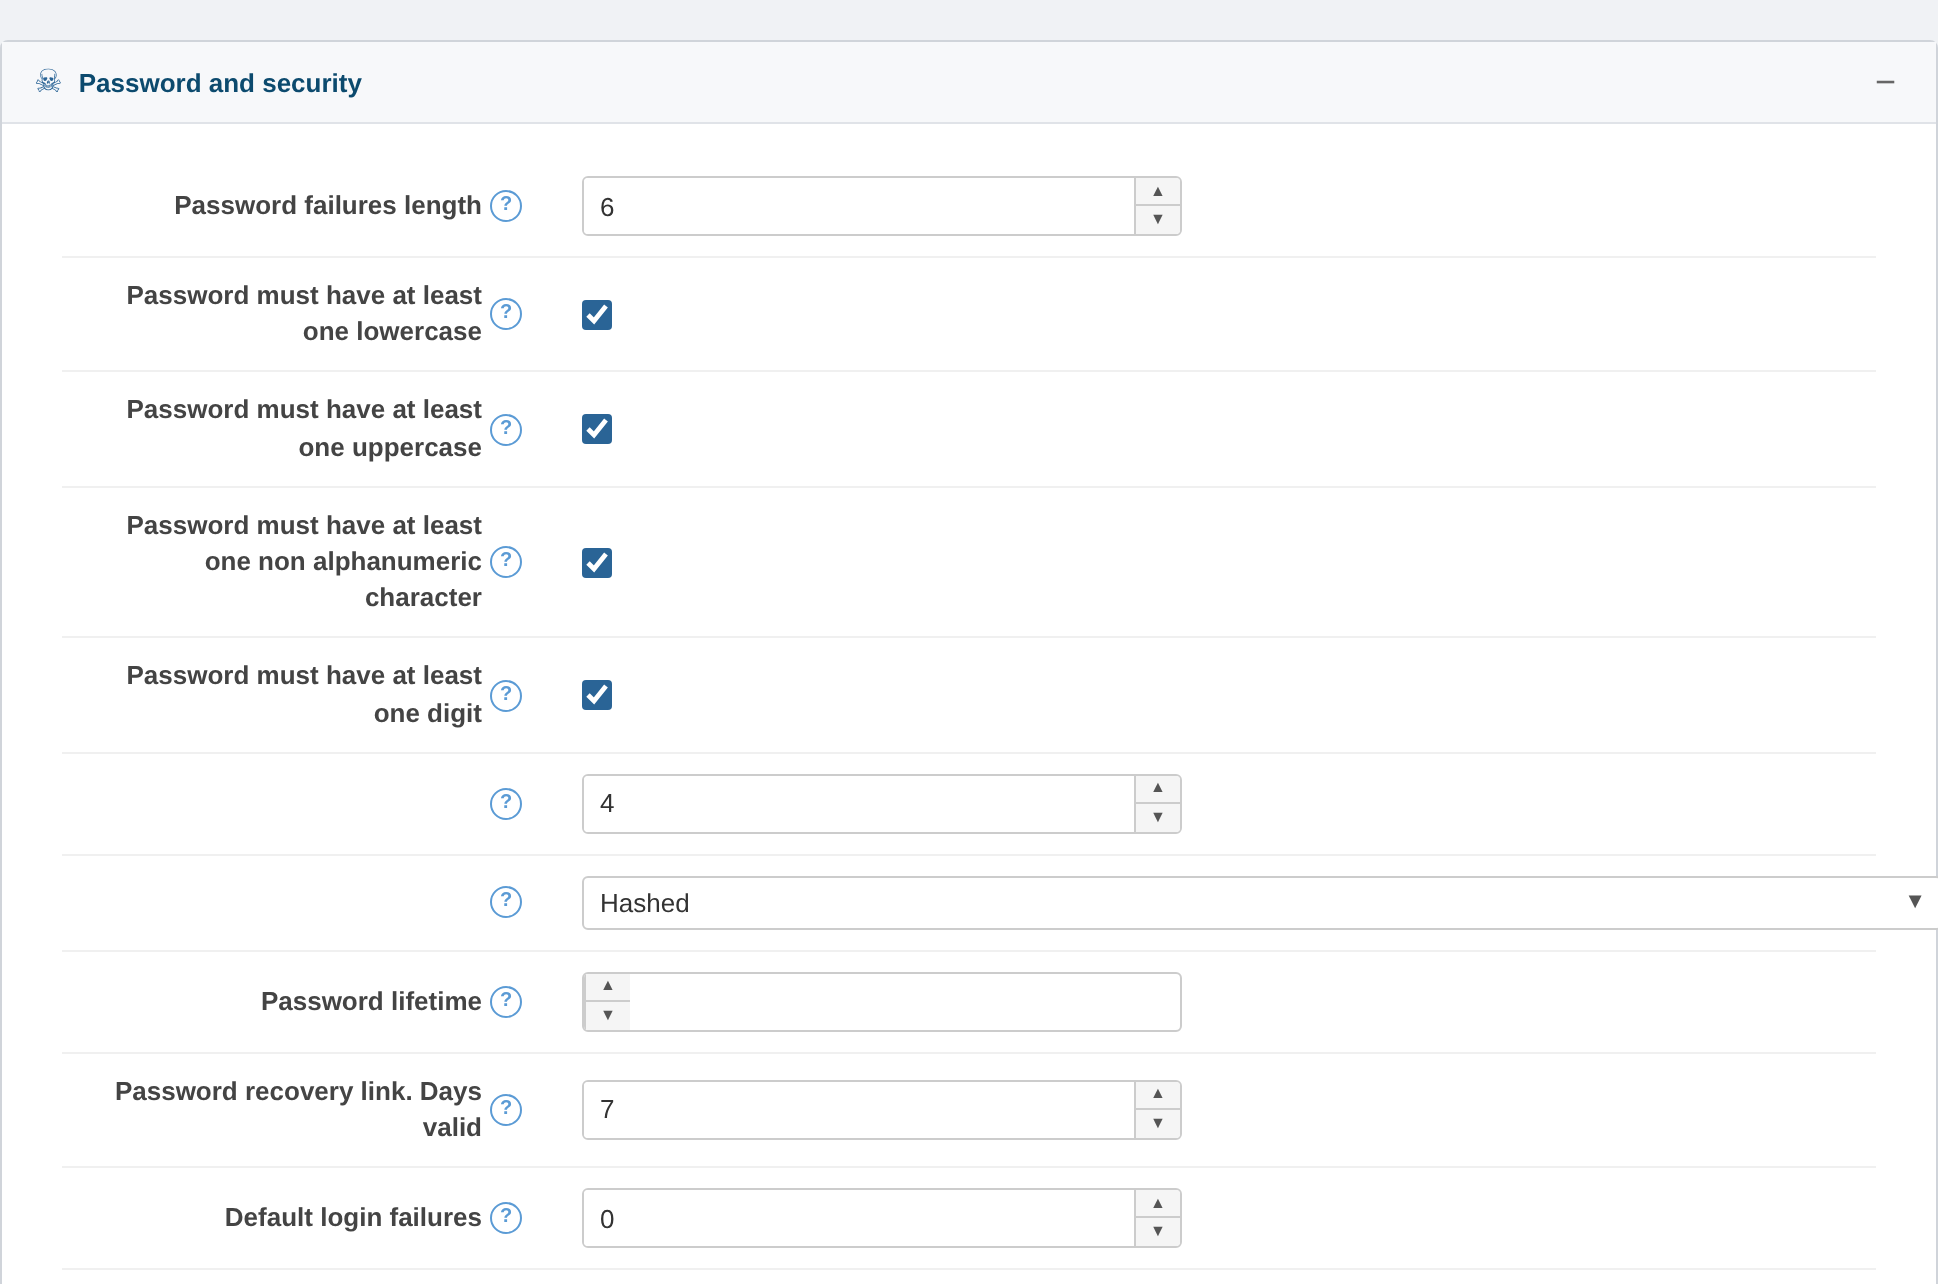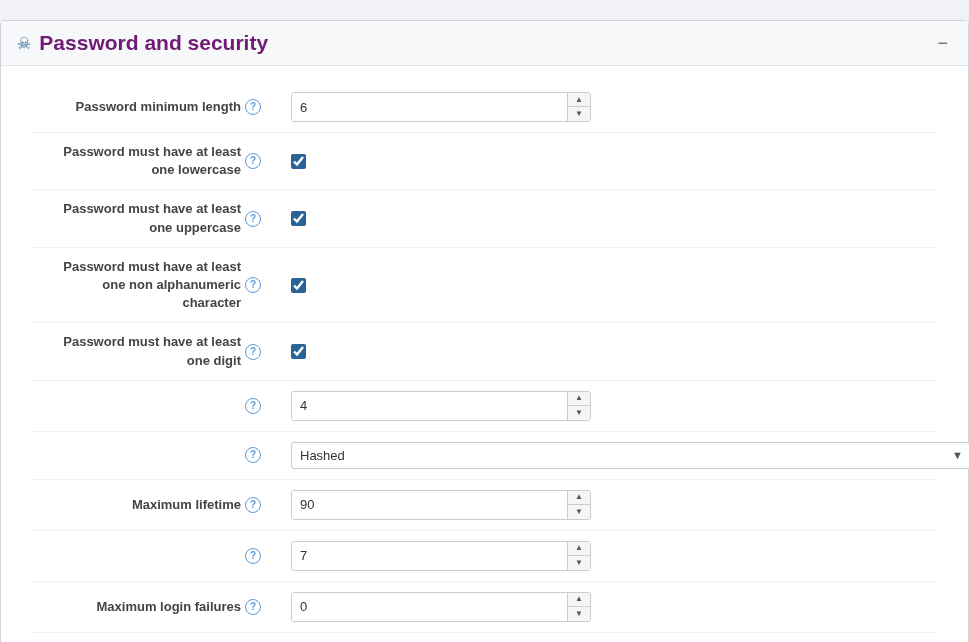--- a/index.html
+++ b/index.html
@@ -30,23 +30,23 @@
     .panel-title-group {
       display: flex;
       align-items: center;
       gap: 8px;
     }
     .shield-icon {
       color: #2a6496;
       font-size: 16px;
     }
     .panel-title {
-      font-size: 21px;
+      font-size: 13px;
       font-weight: 600;
-      color: #701a75;
+      color: #0c4a6e;
     }
     .minimize-btn {
       background: none;
       border: none;
       cursor: pointer;
       color: #666;
       font-size: 18px;
       line-height: 1;
       padding: 0 4px;
     }
@@ -181,21 +181,21 @@
       <span class="panel-title">Password and security</span>
     </div>
     <button class="minimize-btn">−</button>
   </div>
 
   <div class="panel-body">
 
     <div class="form-row">
       <div class="form-label">
         <span class="label-help-row">
-          <span>Password minimum length</span>
+          <span>Password failures length</span>
           <span class="help-icon">?</span>
         </span>
       </div>
       <div class="form-control-wrap">
         <div class="spinner-input-wrap">
           <input type="text" class="spinner-input" value="6" style="">
           <div class="spinner-buttons">
             <button class="spinner-btn">▲</button>
             <button class="spinner-btn">▼</button>
           </div>
@@ -282,56 +282,56 @@
             <option value="Encrypted">Encrypted</option>
           </select>
           <span class="select-arrow">▼</span>
         </div>
       </div>
     </div>
 
     <div class="form-row">
       <div class="form-label">
         <span class="label-help-row">
-          <span>Maximum lifetime</span>
-          <span class="help-icon">?</span>
-        </span>
-      </div>
-      <div class="form-control-wrap">
-        <div class="spinner-input-wrap">
-          <input type="text" class="spinner-input" value="90" style="">
-          <div class="spinner-buttons">
-            <button class="spinner-btn">▲</button>
-            <button class="spinner-btn">▼</button>
-          </div>
-        </div>
-      </div>
-    </div>
-
-    <div class="form-row">
-      <div class="form-label">
-        <span class="label-help-row">
+          <span>Password lifetime</span>
+          <span class="help-icon">?</span>
+        </span>
+      </div>
+      <div class="form-control-wrap">
+        <div class="spinner-input-wrap">
+          <div class="spinner-buttons">
+            <button class="spinner-btn">▲</button>
+            <button class="spinner-btn">▼</button>
+          </div>
+        </div>
+      </div>
+    </div>
+
+    <div class="form-row">
+      <div class="form-label">
+        <span class="label-help-row">
+          <span>Password recovery link. Days<br>valid</span>
           <span class="help-icon">?</span>
         </span>
       </div>
       <div class="form-control-wrap">
         <div class="spinner-input-wrap">
           <input type="text" class="spinner-input" value="7" style="">
           <div class="spinner-buttons">
             <button class="spinner-btn">▲</button>
             <button class="spinner-btn">▼</button>
           </div>
         </div>
       </div>
     </div>
 
     <div class="form-row">
       <div class="form-label">
         <span class="label-help-row">
-          <span>Maximum login failures</span>
+          <span>Default login failures</span>
           <span class="help-icon">?</span>
         </span>
       </div>
       <div class="form-control-wrap">
         <div class="spinner-input-wrap">
           <input type="text" class="spinner-input" value="0" style="">
           <div class="spinner-buttons">
             <button class="spinner-btn">▲</button>
             <button class="spinner-btn">▼</button>
           </div>

